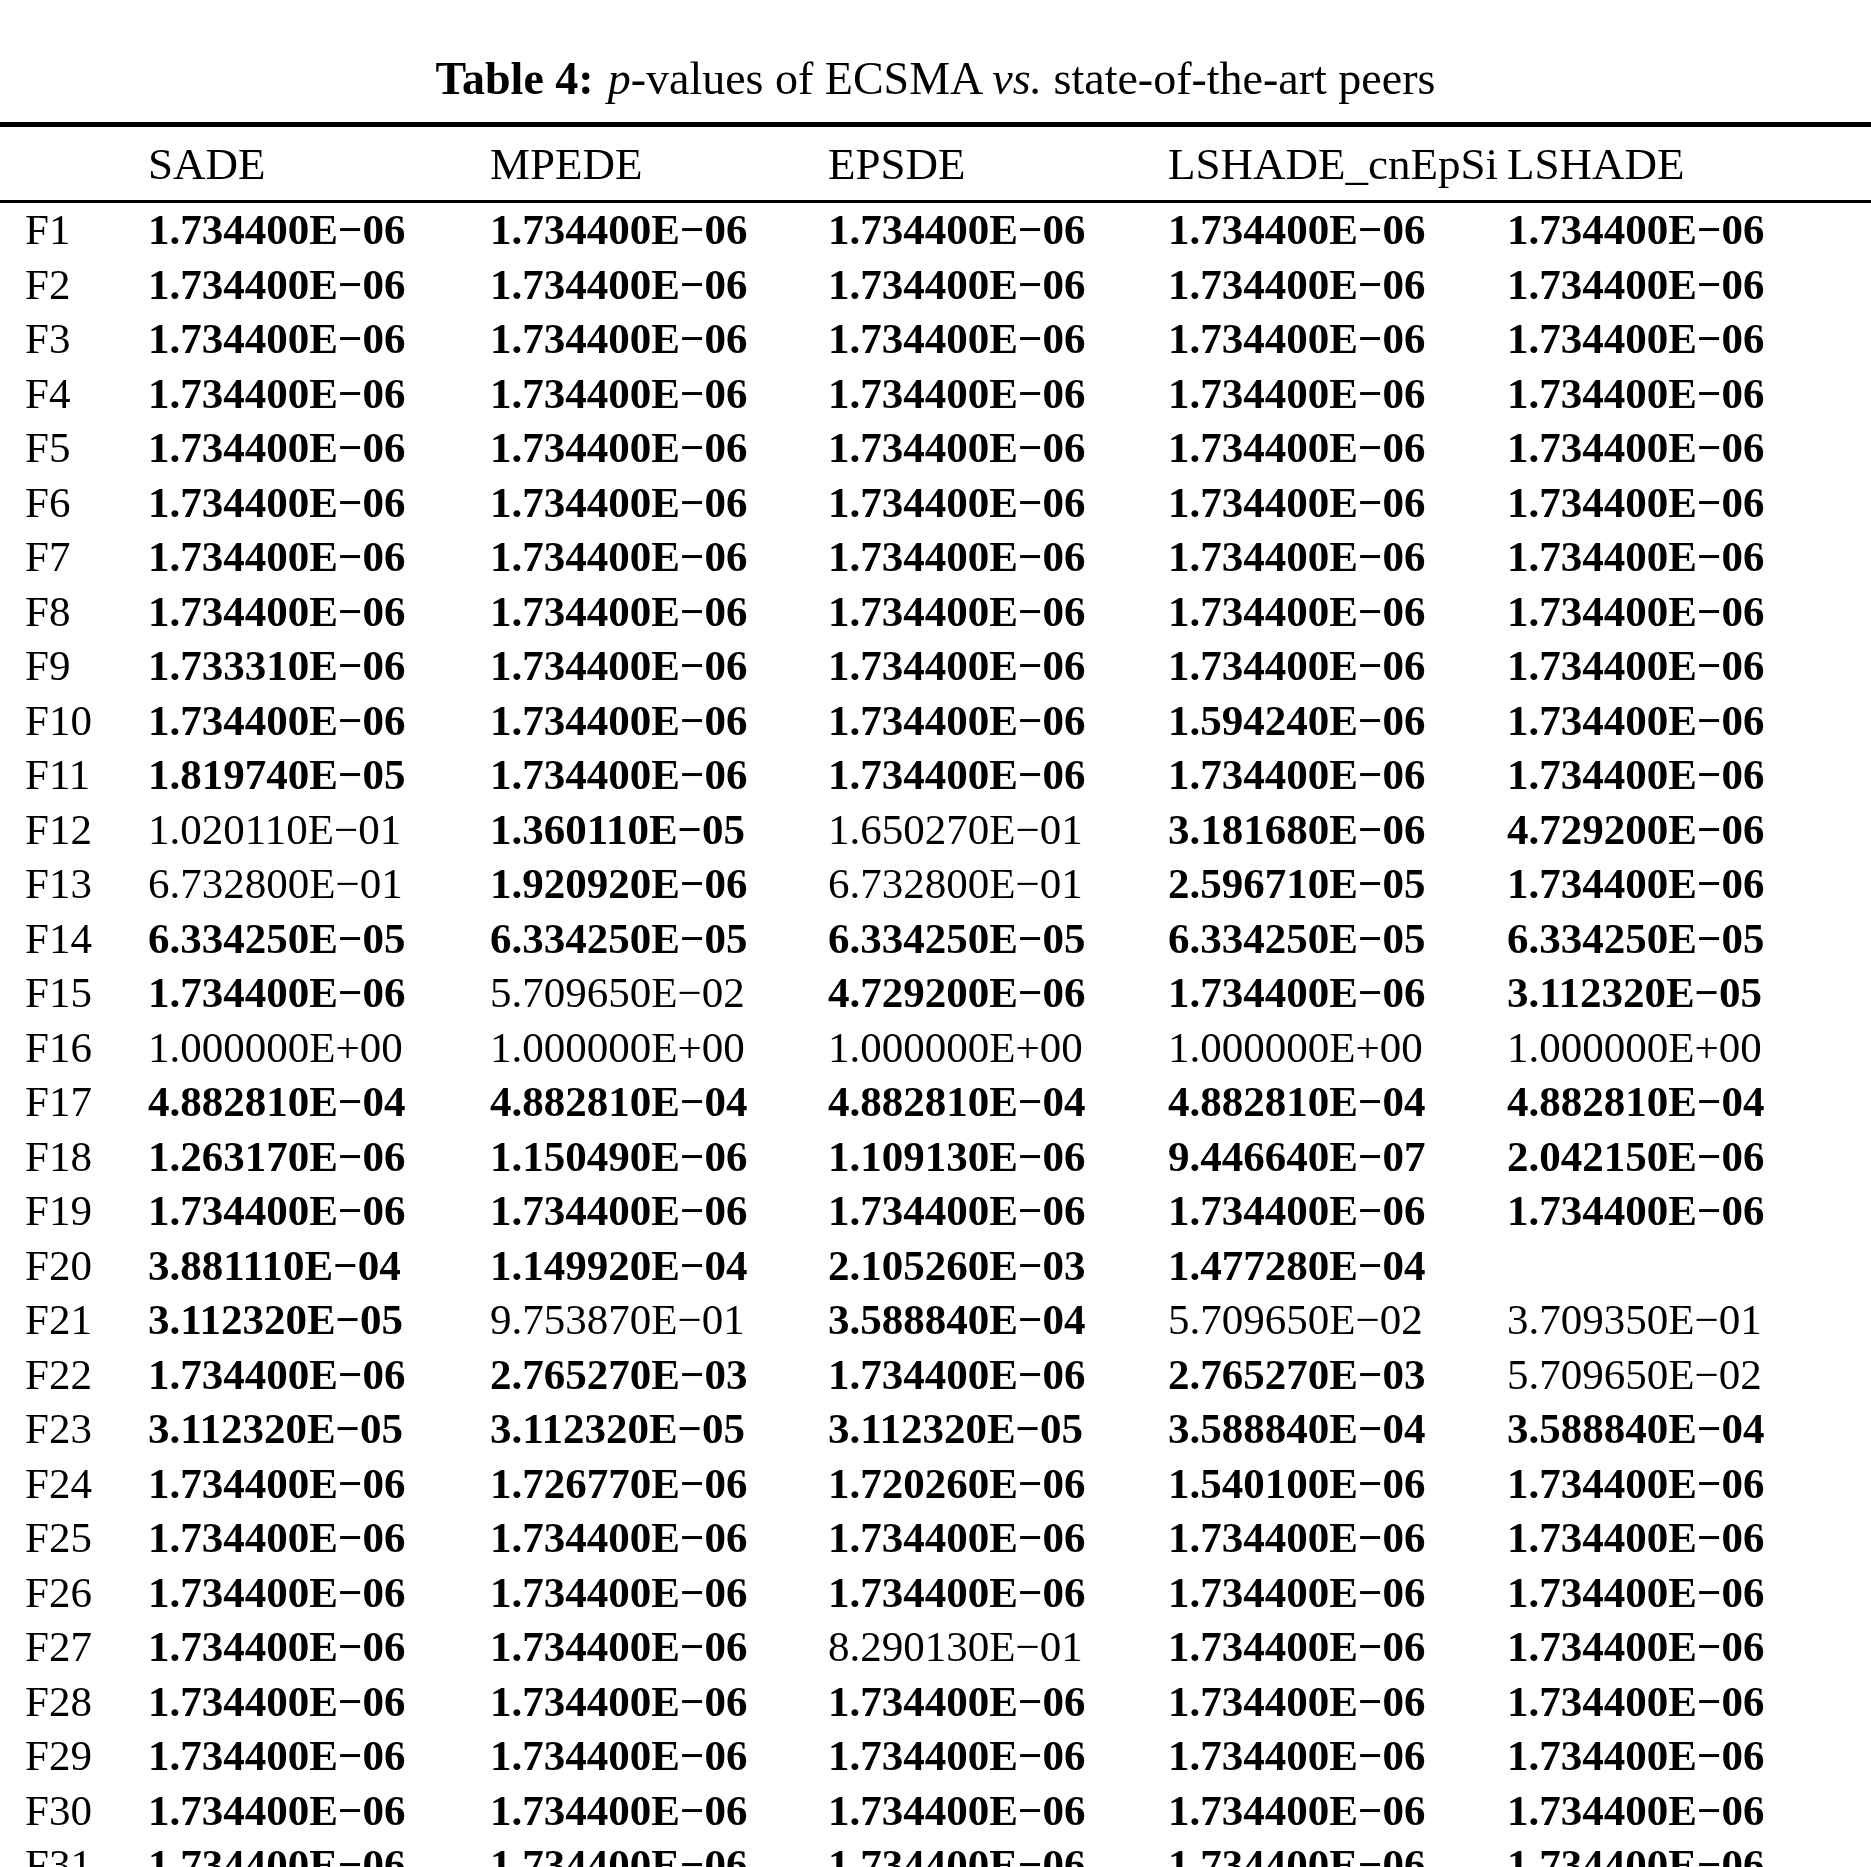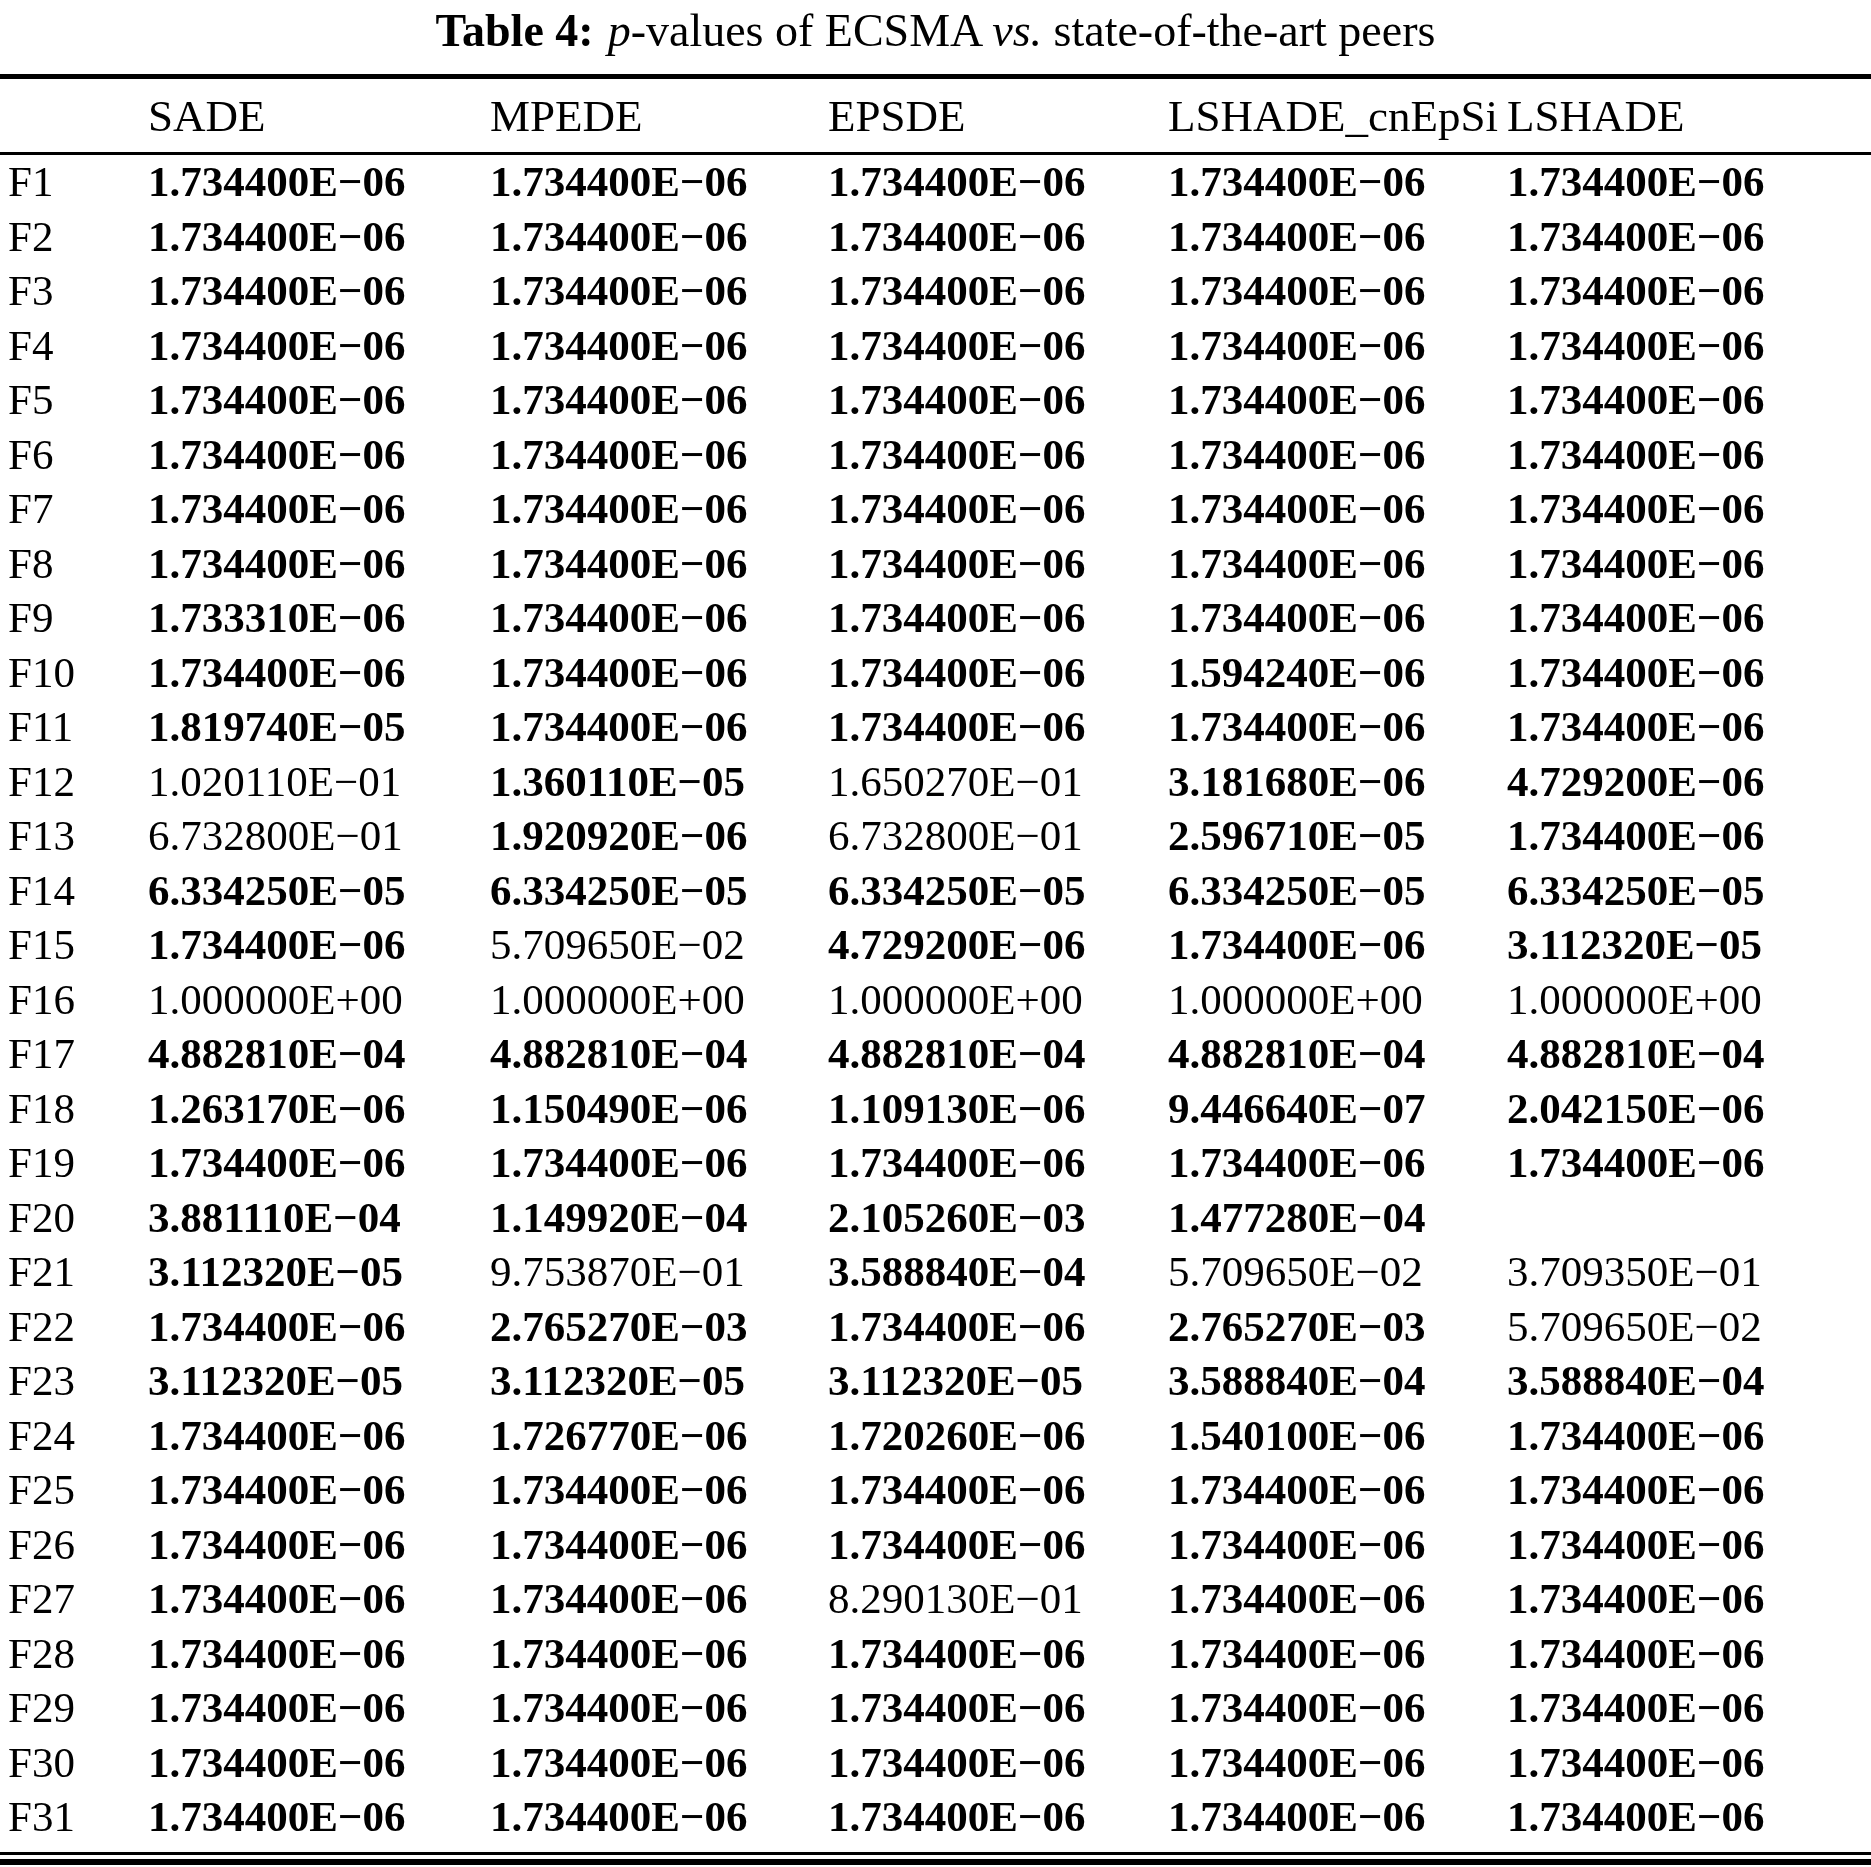--- a/index.html
+++ b/index.html
@@ -9,20 +9,21 @@
     font-family: "Liberation Serif", serif;
     position: relative; overflow: hidden;
     box-sizing: border-box;
   }
   .title {
     text-align: center;
     font-size: 46px;
     height: 70px;
     padding-top: 4px;
     letter-spacing: 0px;
+    margin-top: 48px;
   }
   .title .tbold { font-weight: bold; margin-right: 14px; }
   .it { font-style: italic; }
   .rule { background: #000000; width: 100%; }
   .rule-top { height: 5px; }
   .rule-mid { height: 3px; }
   .rule-bottom-thin { height: 3px; margin-top: 7px; }
   .rule-bottom-thick { height: 6px; margin-top: 4px; }
   .grid-row {
     display: grid;
@@ -34,21 +35,21 @@
     align-items: center;
     font-size: 45px;
   }
   .header-row span { padding-left: 8px; white-space: nowrap; }
   .rows-area { }
   .row {
     height: 54.5px;
     line-height: 54.5px;
     font-size: 43px;
   }
-  .rlabel { padding-left: 8px; white-space: nowrap; }
+  .rlabel { padding-left: 25px; white-space: nowrap; }
   .cell { padding-left: 8px; white-space: nowrap; }
   .bold { font-weight: bold; }
 </style>
 </head>
 <body>
 
 <div class="page">
 
   <div class="title">
     <span class="tbold">Table 4:</span><span class="it">p</span><span>-values of ECSMA </span><span class="it">vs.</span><span> state-of-the-art peers</span>

